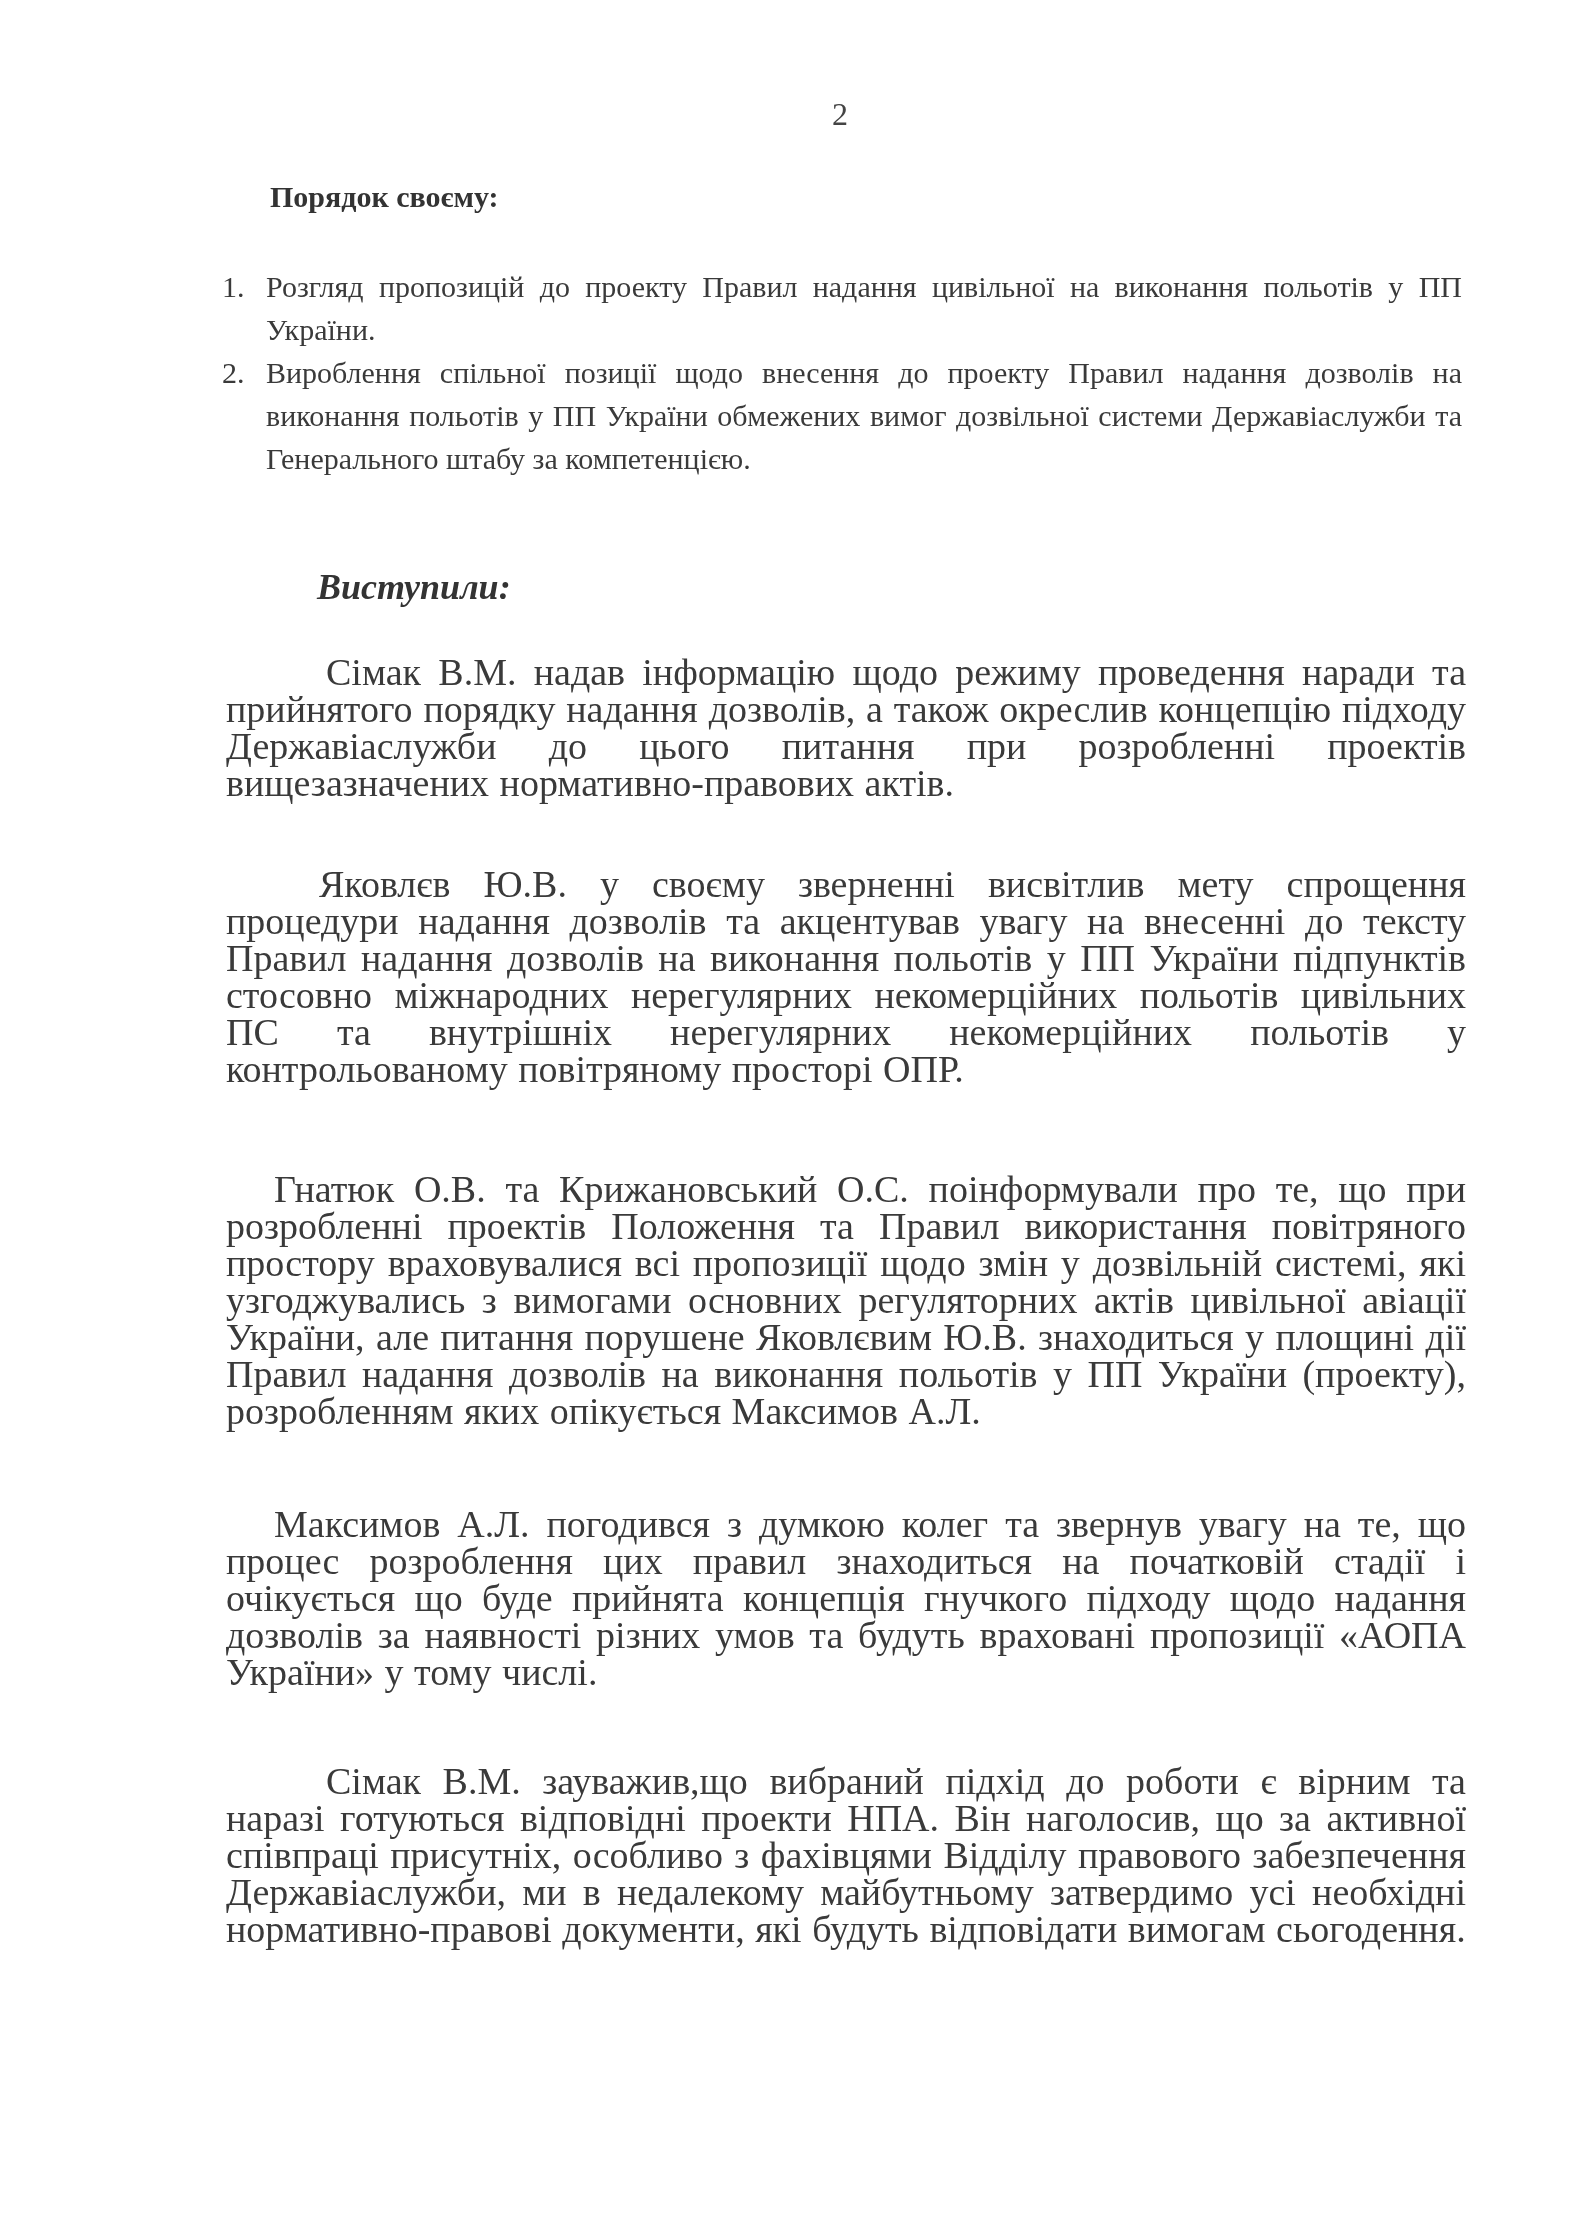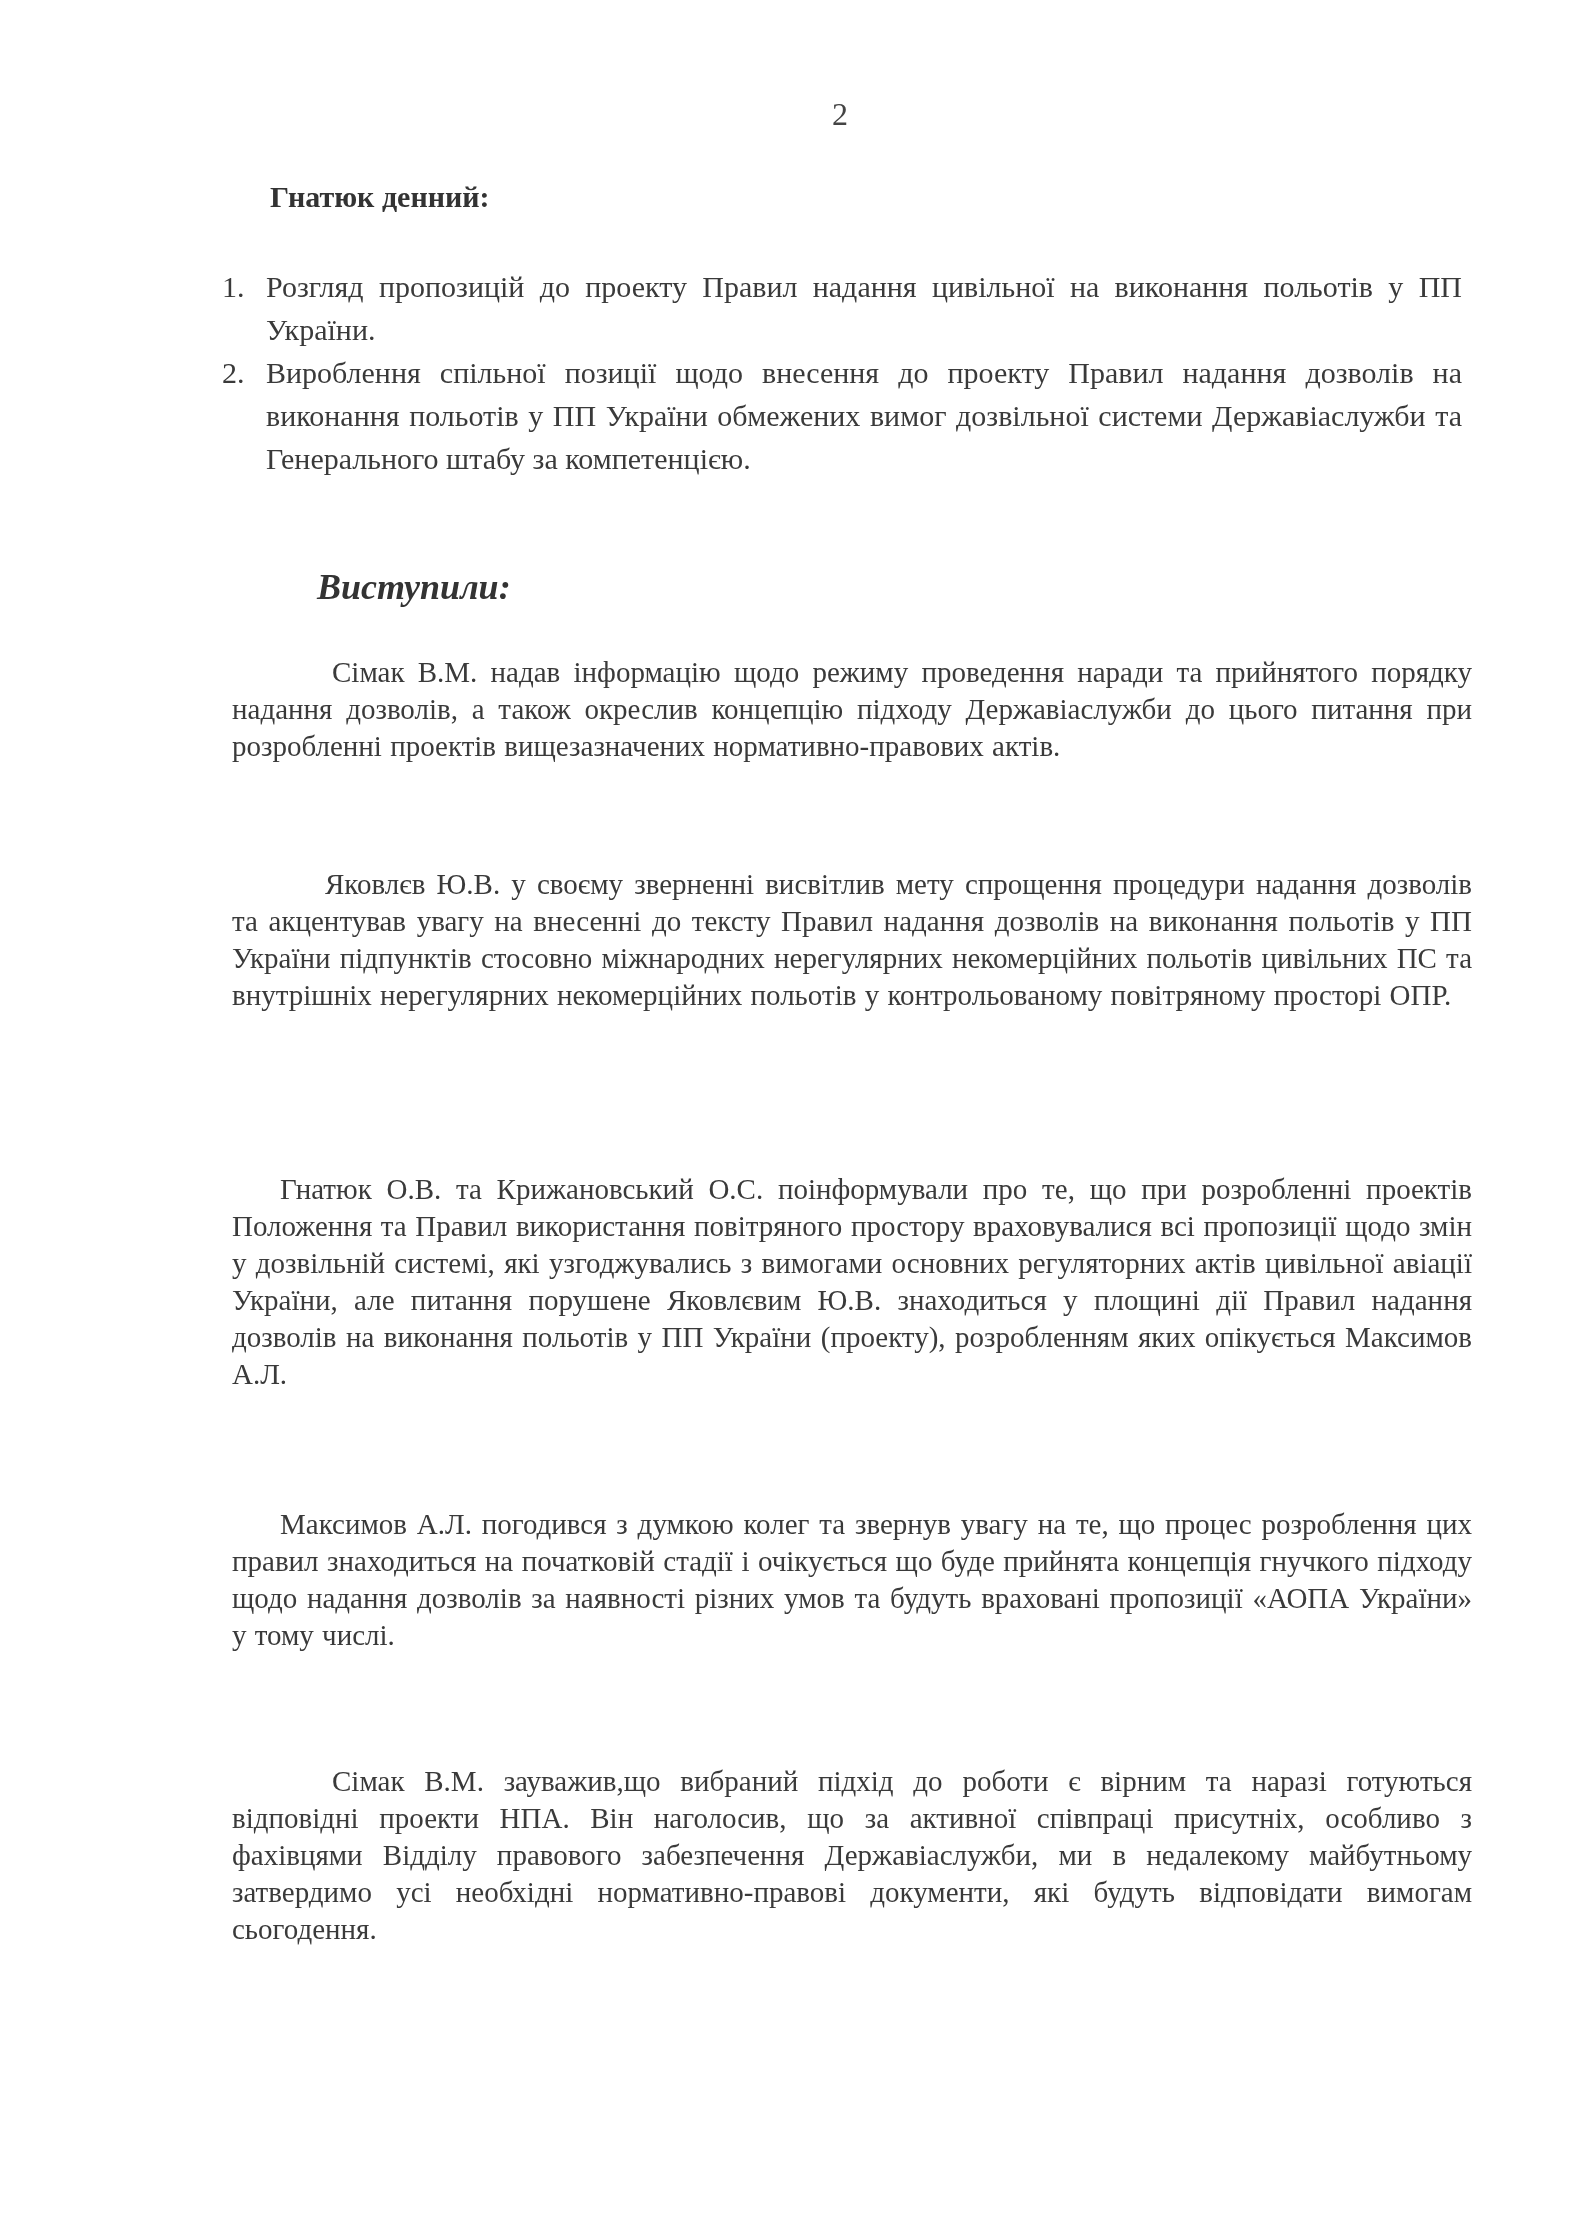--- a/index.html
+++ b/index.html
@@ -59,40 +59,40 @@
     position: absolute;
     left: 317px;
     top: 566px;
     font-size: 36px;
     font-weight: bold;
     font-style: italic;
     color: #333;
   }
   .para {
     position: absolute;
-    left: 232px;
+    left: 226px;
     width: 1240px;
     margin: 0;
-    font-size: 29px;
+    font-size: 38px;
     line-height: 37px;
     text-align: justify;
     word-spacing: 1px;
   }
   .p1 { top: 654px; text-indent: 100px; }
   .p2 { top: 866px; text-indent: 93px; }
   .p3 { top: 1171px; text-indent: 48px; }
   .p4 { top: 1506px; text-indent: 48px; }
   .p5 { top: 1763px; text-indent: 100px; }
 </style>
 </head>
 <body>
 
 <div class="page-number">2</div>
 
-<div class="agenda-heading">Гнатюк денний:</div>
+<div class="agenda-heading">Порядок своєму:</div>
 
 <ol class="agenda-list">
   <li class="agenda-item">
     <span class="agenda-num">1.</span>
     <span class="agenda-text">Розгляд пропозицій до проекту Правил надання цивільної на виконання польотів у ПП України.</span>
   </li>
   <li class="agenda-item">
     <span class="agenda-num">2.</span>
     <span class="agenda-text">Вироблення спільної позиції щодо внесення до проекту Правил надання дозволів на виконання польотів у ПП України обмежених вимог дозвільної системи Державіаслужби та Генерального штабу за компетенцією.</span>
   </li>

